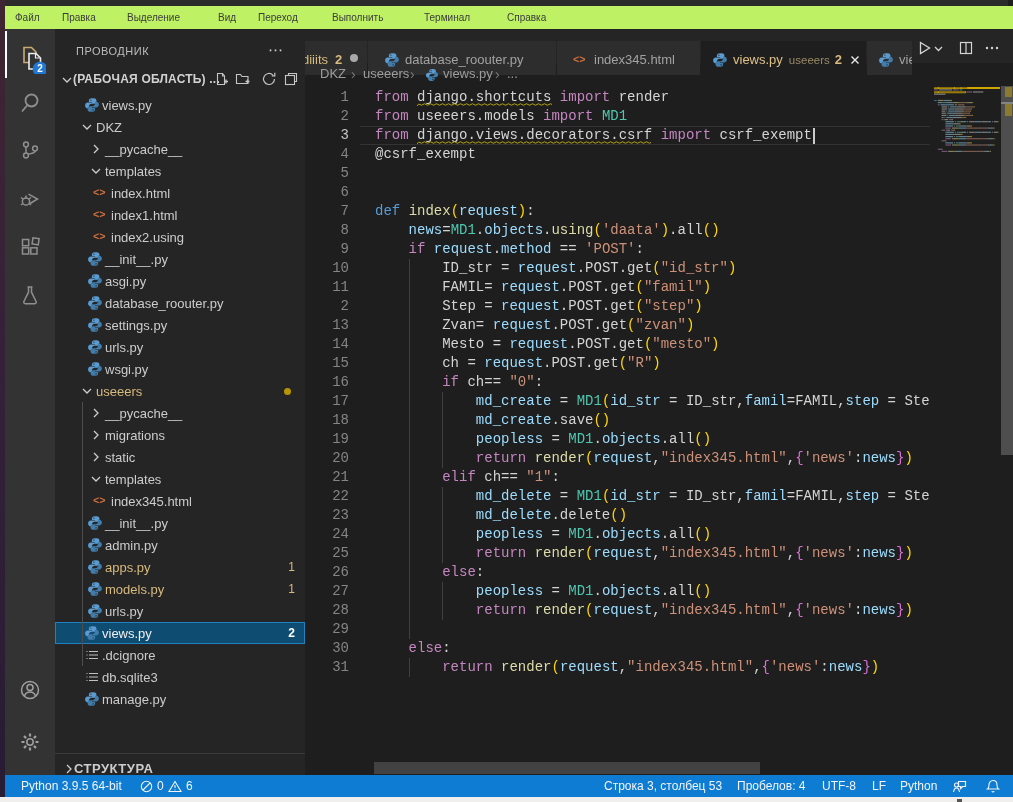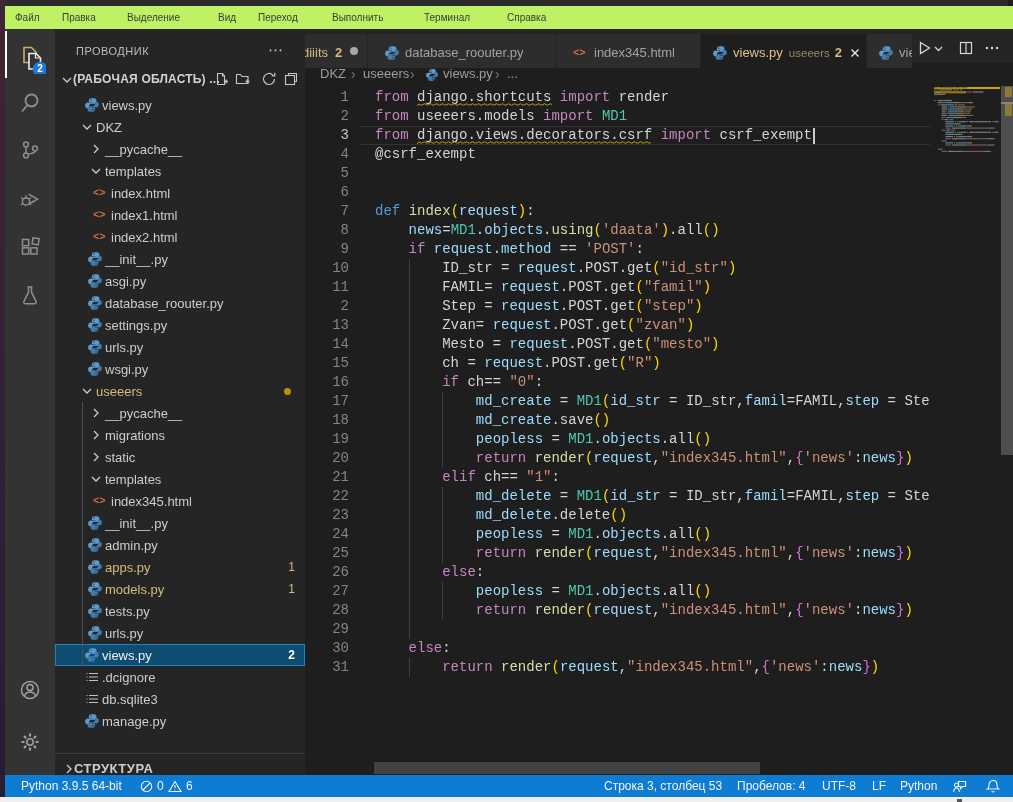--- a/index.html
+++ b/index.html
@@ -39,21 +39,21 @@
 .bwhite{color:#ffffff;font-weight:bold}
 .tdot{position:absolute;right:14px;width:7px;height:7px;border-radius:50%;background:#b89500}
 #tguide{position:absolute;left:27px;top:373px;width:1px;height:264px;background:#4d4d4d;z-index:5}
 #structrow{position:absolute;left:0;top:724px;width:250px;height:22px;border-top:1px solid #3a3a3a}
 #structrow .tw{position:absolute;left:6px;top:7px}
 .structlab{position:absolute;left:19px;top:7px;font-size:13px;font-weight:bold;color:#cccccc;letter-spacing:.5px}
 
 .aicon{position:absolute;left:13px;width:24px;height:24px}
 
 #tabbar{position:absolute;left:0;top:0;width:708px;height:34px;background:#252526}
-.tab{position:absolute;top:5px;height:34px;background:#2d2d2d;display:flex;align-items:center;padding-top:3px;font-size:13px;color:#a2a2a2;overflow:hidden}
+.tab{position:absolute;top:12px;height:34px;background:#2d2d2d;display:flex;align-items:center;padding-top:3px;font-size:13px;color:#a2a2a2;overflow:hidden}
 .tab .pyi{margin:0 5px 0 0}
 .tabact{background:#1e1e1e}
 
 #crumb{position:absolute;left:0;top:34px;width:708px;height:22px;font-size:13px;color:#9d9d9d;line-height:22px}
 #crumb span{position:absolute;top:0}
 #crumb .sep{color:#7a7a7a;font-size:14px}
 
 #lhl{position:absolute;left:55px;top:97px;width:570px;height:19px;border-top:1px solid #333333;border-bottom:1px solid #333333}
 #codewrap{position:absolute;left:0;top:59px;width:625px;overflow:hidden}
 .cl{display:flex;height:19px;font-family:"Liberation Mono",monospace;font-size:14px;line-height:19px;white-space:pre}
@@ -187,21 +187,21 @@
           <span class="tlab ">index.html</span>
         </div>
 <div class="trow">
           <div class="tind" style="width:38px"></div>
           <span class="htmli">&lt;&gt;</span>
           <span class="tlab ">index1.html</span>
         </div>
 <div class="trow">
           <div class="tind" style="width:38px"></div>
           <span class="htmli">&lt;&gt;</span>
-          <span class="tlab ">index2.html</span>
+          <span class="tlab ">index2.using</span>
         </div>
 <div class="trow">
           <div class="tind" style="width:32px"></div>
           <svg class="pyi" viewBox="0 0 16 16">
             <path fill="#5b9bd0" d="M7.9 1.2c-1.8 0-3 .8-3 2.1v1.6h3.2v.6H3.7C2.2 5.5 1.1 6.8 1.1 8.4c0 1.6 1.1 2.9 2.6 2.9h1.2V9.5c0-1.5 1.3-2.8 2.9-2.8h2.7c1.1 0 1.9-.9 1.9-2V3.3c0-1.2-1.2-2.1-2.6-2.1H7.9zm-1 1.2a.7.7 0 110 1.4.7.7 0 010-1.4z"></path>
             <path fill="#417cab" d="M8.1 14.8c1.8 0 3-.8 3-2.1v-1.6H7.9v-.6h4.4c1.5 0 2.6-1.3 2.6-2.9 0-1.6-1.1-2.9-2.6-2.9h-1.2v1.8c0 1.5-1.3 2.8-2.9 2.8H5.5c-1.1 0-1.9.9-1.9 2v1.4c0 1.2 1.2 2.1 2.6 2.1h1.9zm1-1.2a.7.7 0 110-1.4.7.7 0 010 1.4z"></path>
           </svg>
           <span class="tlab ">__init__.py</span>
         </div>
 <div class="trow">
@@ -311,28 +311,20 @@
           <span class="tbadge bgold">1</span>
         </div>
 <div class="trow">
           <div class="tind" style="width:32px"></div>
           <svg class="pyi" viewBox="0 0 16 16">
             <path fill="#5b9bd0" d="M7.9 1.2c-1.8 0-3 .8-3 2.1v1.6h3.2v.6H3.7C2.2 5.5 1.1 6.8 1.1 8.4c0 1.6 1.1 2.9 2.6 2.9h1.2V9.5c0-1.5 1.3-2.8 2.9-2.8h2.7c1.1 0 1.9-.9 1.9-2V3.3c0-1.2-1.2-2.1-2.6-2.1H7.9zm-1 1.2a.7.7 0 110 1.4.7.7 0 010-1.4z"></path>
             <path fill="#417cab" d="M8.1 14.8c1.8 0 3-.8 3-2.1v-1.6H7.9v-.6h4.4c1.5 0 2.6-1.3 2.6-2.9 0-1.6-1.1-2.9-2.6-2.9h-1.2v1.8c0 1.5-1.3 2.8-2.9 2.8H5.5c-1.1 0-1.9.9-1.9 2v1.4c0 1.2 1.2 2.1 2.6 2.1h1.9zm1-1.2a.7.7 0 110-1.4.7.7 0 010 1.4z"></path>
           </svg>
           <span class="tlab tgold">models.py</span>
           <span class="tbadge bgold">1</span>
-        </div>
-<div class="trow">
-          <div class="tind" style="width:32px"></div>
-          <svg class="pyi" viewBox="0 0 16 16">
-            <path fill="#5b9bd0" d="M7.9 1.2c-1.8 0-3 .8-3 2.1v1.6h3.2v.6H3.7C2.2 5.5 1.1 6.8 1.1 8.4c0 1.6 1.1 2.9 2.6 2.9h1.2V9.5c0-1.5 1.3-2.8 2.9-2.8h2.7c1.1 0 1.9-.9 1.9-2V3.3c0-1.2-1.2-2.1-2.6-2.1H7.9zm-1 1.2a.7.7 0 110 1.4.7.7 0 010-1.4z"></path>
-            <path fill="#417cab" d="M8.1 14.8c1.8 0 3-.8 3-2.1v-1.6H7.9v-.6h4.4c1.5 0 2.6-1.3 2.6-2.9 0-1.6-1.1-2.9-2.6-2.9h-1.2v1.8c0 1.5-1.3 2.8-2.9 2.8H5.5c-1.1 0-1.9.9-1.9 2v1.4c0 1.2 1.2 2.1 2.6 2.1h1.9zm1-1.2a.7.7 0 110-1.4.7.7 0 010 1.4z"></path>
-          </svg>
-          <span class="tlab ">tests.py</span>
         </div>
 <div class="trow">
           <div class="tind" style="width:32px"></div>
           <svg class="pyi" viewBox="0 0 16 16">
             <path fill="#5b9bd0" d="M7.9 1.2c-1.8 0-3 .8-3 2.1v1.6h3.2v.6H3.7C2.2 5.5 1.1 6.8 1.1 8.4c0 1.6 1.1 2.9 2.6 2.9h1.2V9.5c0-1.5 1.3-2.8 2.9-2.8h2.7c1.1 0 1.9-.9 1.9-2V3.3c0-1.2-1.2-2.1-2.6-2.1H7.9zm-1 1.2a.7.7 0 110 1.4.7.7 0 010-1.4z"></path>
             <path fill="#417cab" d="M8.1 14.8c1.8 0 3-.8 3-2.1v-1.6H7.9v-.6h4.4c1.5 0 2.6-1.3 2.6-2.9 0-1.6-1.1-2.9-2.6-2.9h-1.2v1.8c0 1.5-1.3 2.8-2.9 2.8H5.5c-1.1 0-1.9.9-1.9 2v1.4c0 1.2 1.2 2.1 2.6 2.1h1.9zm1-1.2a.7.7 0 110-1.4.7.7 0 010 1.4z"></path>
           </svg>
           <span class="tlab ">urls.py</span>
         </div>
 <div class="trow tsel">

